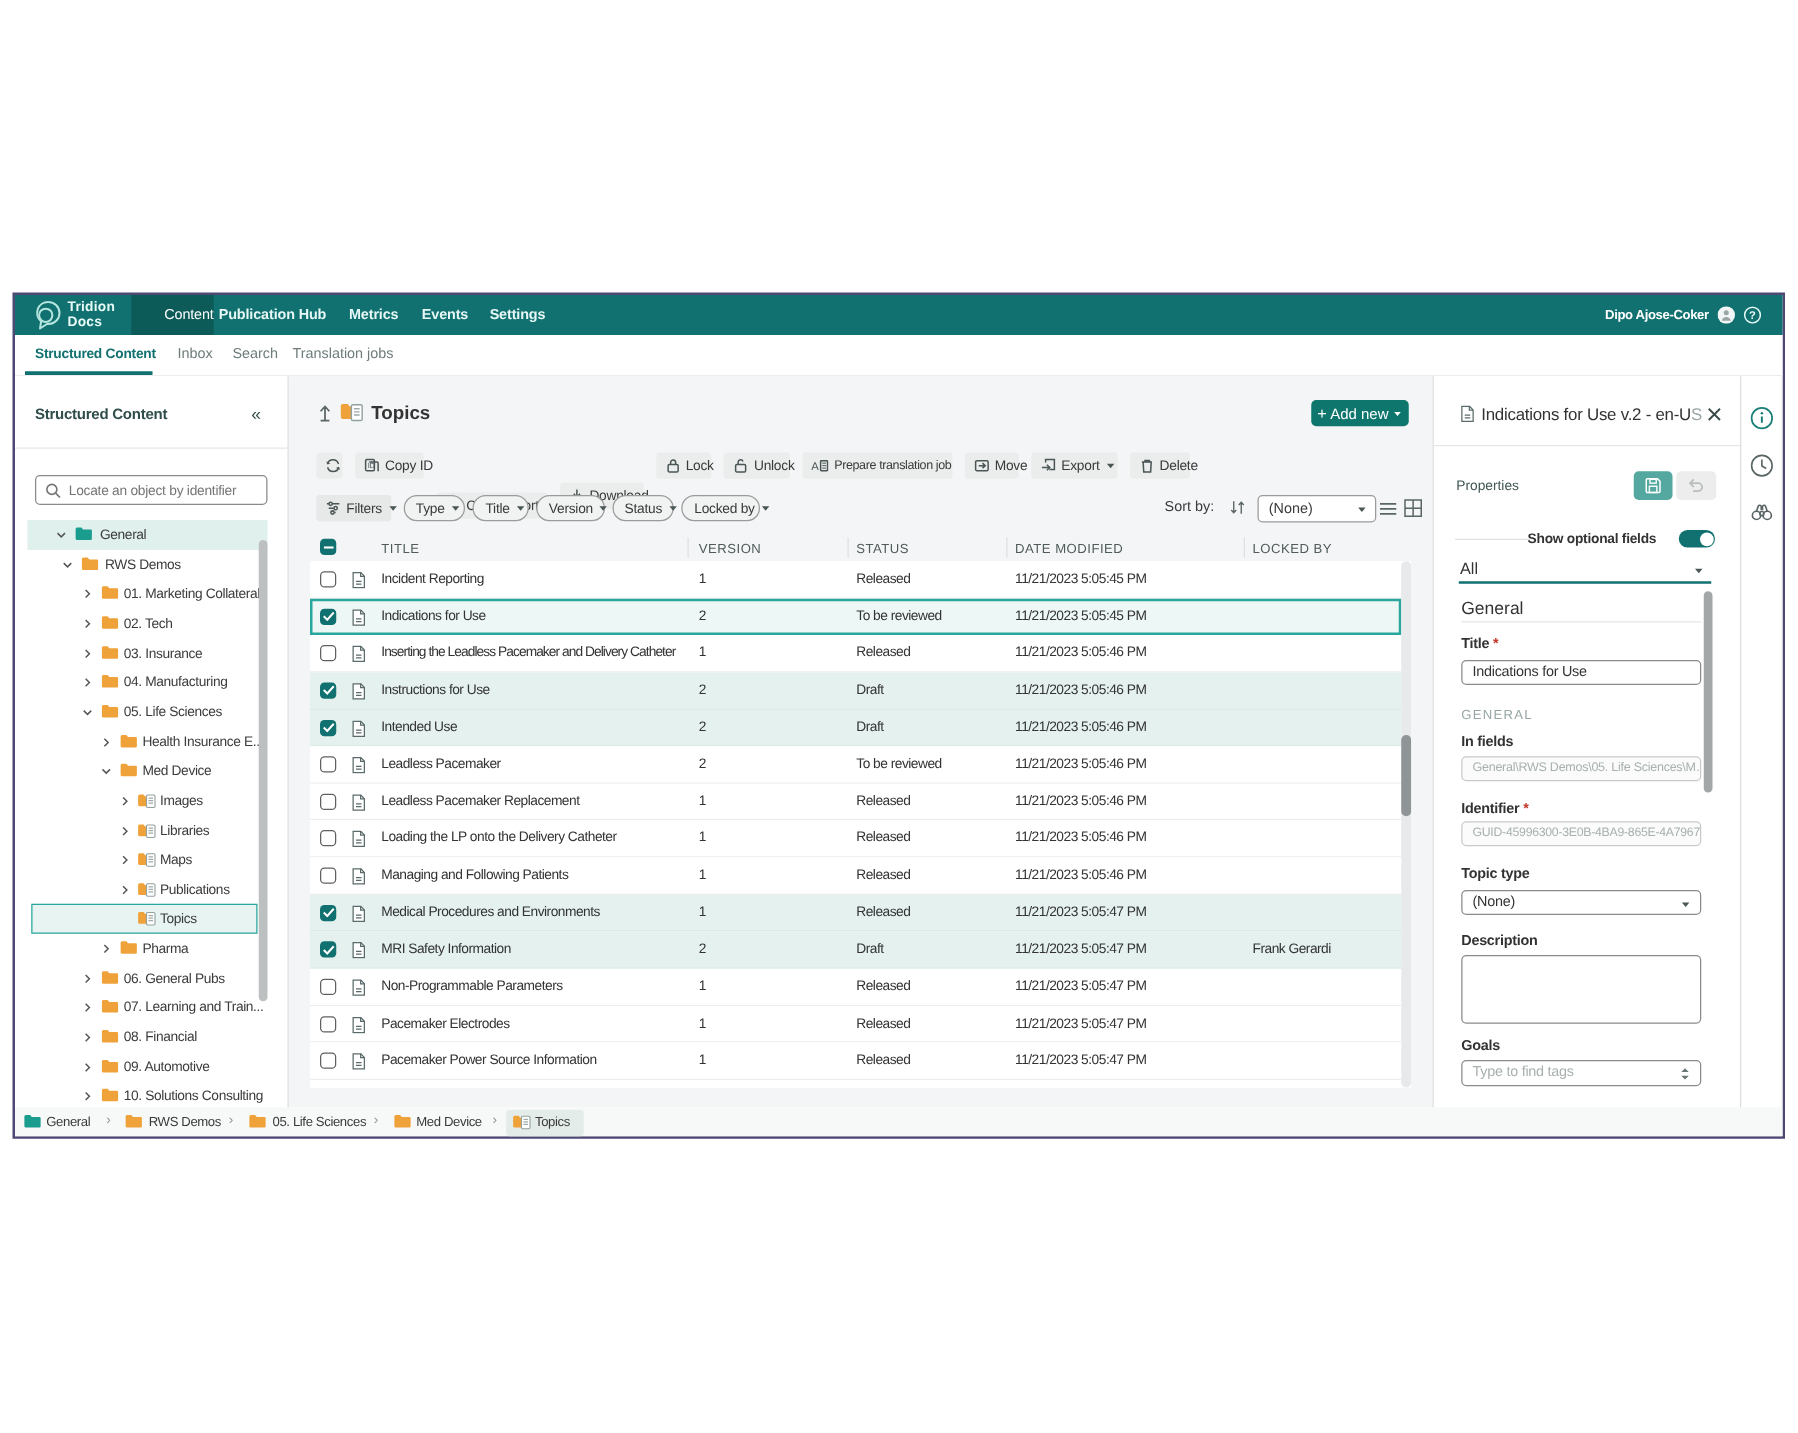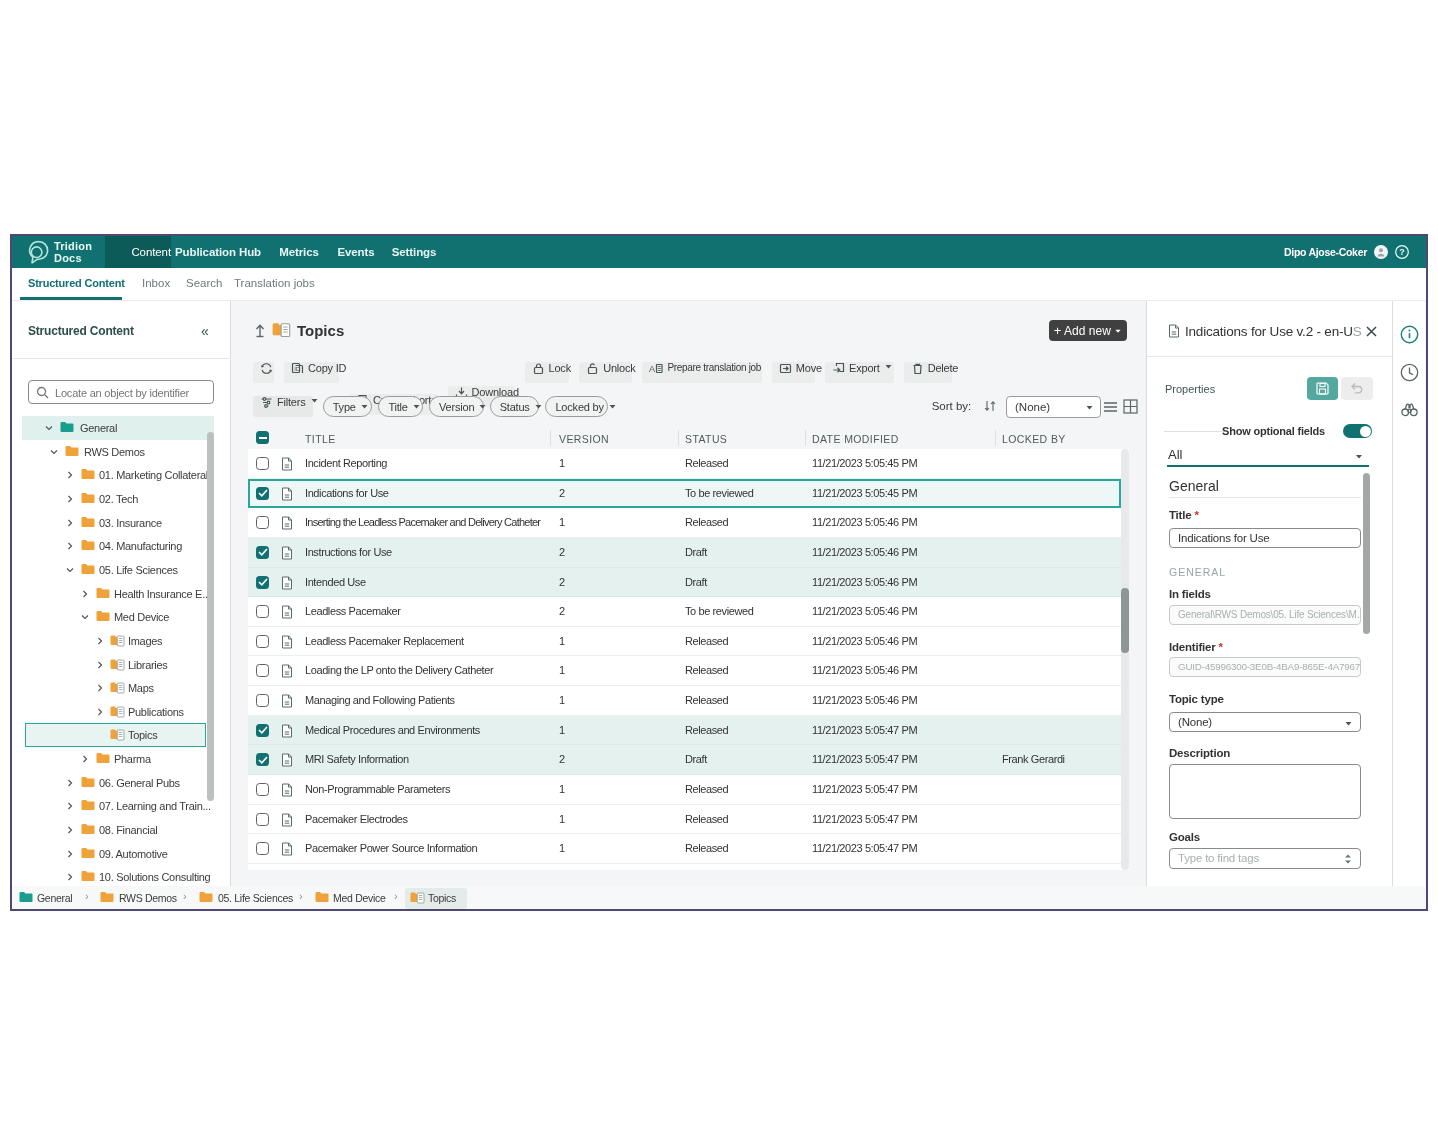--- a/index.html
+++ b/index.html
@@ -29,23 +29,23 @@
 #sb-search { position:absolute; left:16px; top:79px; width:186px; height:24px; border:1px solid #8a8a8a; border-radius:4px; background:#fff; }
 #sb-search span { position:absolute; left:26px; top:6px; font-size:11px; color:#757575; letter-spacing:-0.2px; }
 #tree { position:absolute; left:0; top:113px; width:219px; height:472px; overflow:hidden; }
 .trow { position:absolute; left:0; width:219px; height:24px; }
 .trow .chev { position:absolute; top:7px; font-size:10px; color:#555; }
 .trow .ficon { position:absolute; top:5px; }
 .trow .tlabel { position:absolute; top:6px; font-size:11px; color:#3c3c3c; white-space:nowrap; letter-spacing:-0.3px; }
 #sb-scroll { position:absolute; left:195px; top:131px; width:7px; height:369px; background:#bcc0c1; border-radius:4px; }
 
 #m-title { position:absolute; left:21px; top:17px; height:27px; }
-#addnew { position:absolute; left:817px; top:19px; width:78px; height:21px; background:#404040; border-radius:4px; color:#fff; font-size:12px; line-height:21px; text-align:center; }
+#addnew { position:absolute; left:817px; top:19px; width:78px; height:21px; background:#0f766e; border-radius:4px; color:#fff; font-size:12px; line-height:21px; text-align:center; }
 #toolbar { position:absolute; left:21px; top:61px; height:21px; white-space:nowrap; }
-.tbtn { display:inline-flex; align-items:flex-start; gap:4px; height:21px; background:#ebecec; border-radius:3px; padding:0 7px; font-size:11px; color:#3a3a3a; margin-right:10px; vertical-align:top; letter-spacing:-0.2px; }
+.tbtn { display:inline-flex; align-items:center; gap:4px; height:21px; background:#ebecec; border-radius:3px; padding:0 7px; font-size:11px; color:#3a3a3a; margin-right:10px; vertical-align:top; letter-spacing:-0.2px; }
 #filters { position:absolute; left:21px; top:95px; height:21px; white-space:nowrap; }
 .pill { display:inline-flex; align-items:center; gap:4px; height:21px; border:1px solid #9b9b9b; background:#f1f2f2; border-radius:11px; padding:0 9px; font-size:11px; color:#3a3a3a; margin-right:6px; vertical-align:top; letter-spacing:-0.2px; }
 #sortby { position:absolute; left:693px; top:95px; height:22px; font-size:11.5px; color:#3a3a3a; }
 #thead { position:absolute; left:0; top:127px; width:914px; height:21px; font-size:10.5px; color:#4f5a5a; letter-spacing:.4px; }
 #table { position:absolute; left:16px; top:148px; width:881px; height:421px; background:#fff; overflow:hidden; }
 .row { position:relative; width:873px; height:29.65px; border-bottom:1px solid #ededed; background:#fff; }
 .row.alt { background:#e4f1ef; border-bottom:1px solid #d9eae7; }
 .row.sel { background:#edf8f6; outline:2px solid #29a79c; outline-offset:-2px; }
 .cell { position:absolute; top:8px; font-size:11px; color:#333; white-space:nowrap; letter-spacing:-0.4px; }
 .cb { position:absolute; left:8px; top:8px; width:13px; height:13px; border:1.5px solid #606060; border-radius:3.5px; background:#fff; }

